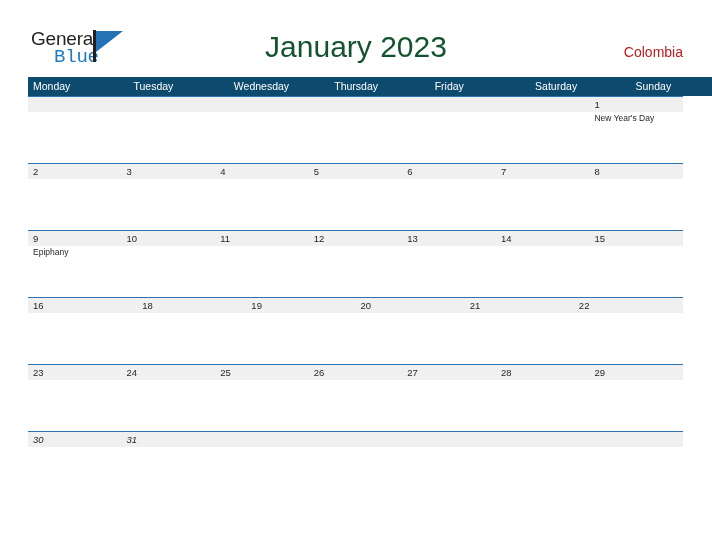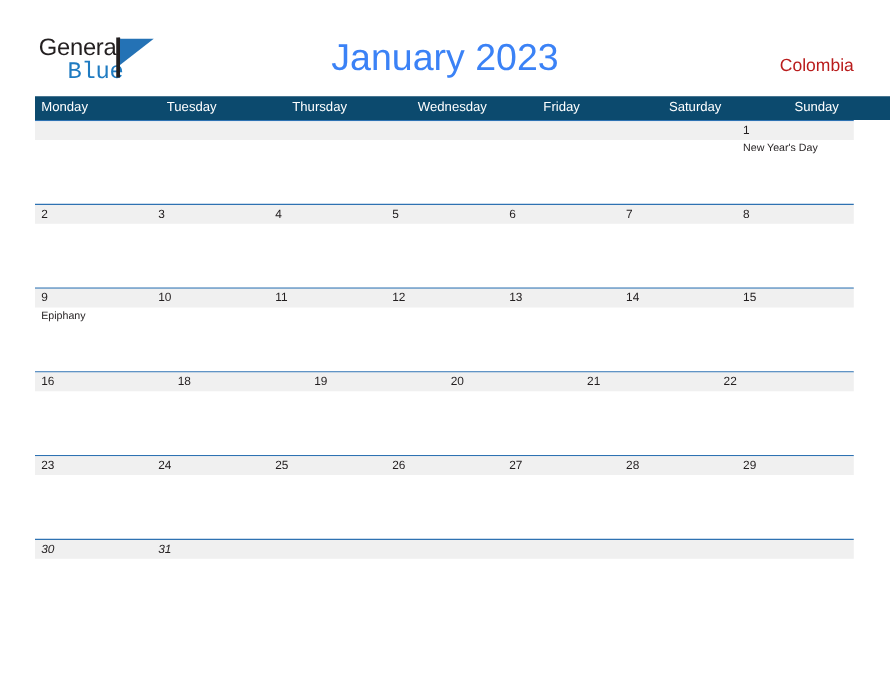--- a/index.html
+++ b/index.html
@@ -81,21 +81,21 @@
     border-bottom: 21px solid transparent;
   }
 
   .cal-title {
     position: absolute;
     left: 0;
     top: 30px;
     width: 712px;
     text-align: center;
     font-size: 30px;
-    color: #3b82f6;
+    color: #14532d;
     font-weight: normal;
     letter-spacing: 0px;
     font-family: "Liberation Sans", sans-serif;
   }
 
   .cal-country {
     position: absolute;
     right: 29px;
     top: 44px;
     font-size: 14px;
@@ -206,22 +206,22 @@
     <div class="cal-title">January 2023</div>
 
     <div class="cal-country">Colombia</div>
 
   </div>
 
   <div class="calendar">
     <div class="weekday-row">
         <div class="weekday-cell">Monday</div>
         <div class="weekday-cell">Tuesday</div>
+        <div class="weekday-cell">Wednesday</div>
         <div class="weekday-cell">Thursday</div>
-        <div class="weekday-cell">Wednesday</div>
         <div class="weekday-cell">Friday</div>
         <div class="weekday-cell">Saturday</div>
         <div class="weekday-cell">Sunday</div>
       </div>
     <div class="weeks">
         <div class="week-row">
           <div class="week-band"></div>
           <div class="week-cells">
             <div class="day-cell empty">
               <span class="day-num"></span>

